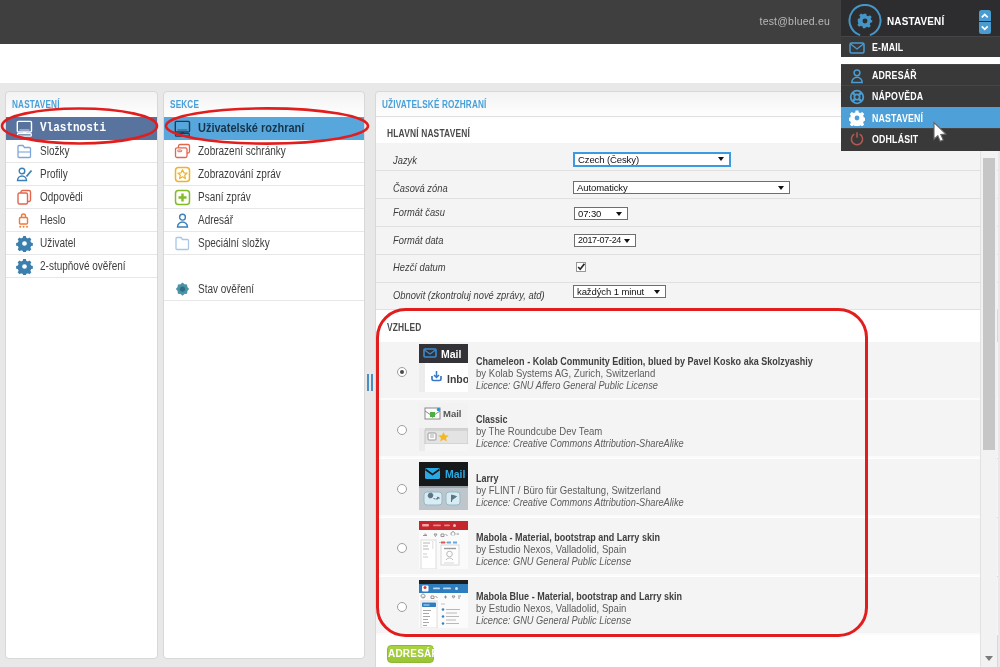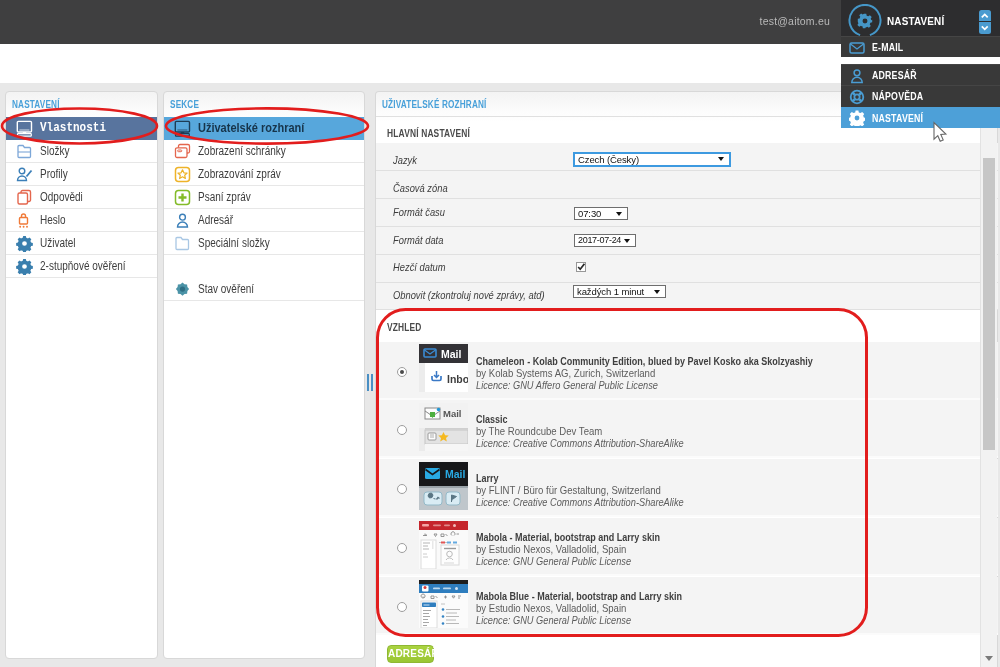--- a/index.html
+++ b/index.html
@@ -53,21 +53,21 @@
 #scrollbar { position:absolute; right:0; top:0; width:17px; height:576px; background:#f2f2f2; border-left:1px solid #e2e2e2;}
 #scrollthumb { position:absolute; right:2px; top:66px; width:12px; height:292px; background:#c6c6c6; }
 #scrollarr { position:absolute; right:4px; bottom:7px; width:0; height:0;
   border-left:4px solid transparent; border-right:4px solid transparent; border-top:5px solid #7a7a7a; }
 svg { display:block; }
 #annot { left:0; top:0; width:1000px; height:667px; pointer-events:none; }
 </style>
 </head>
 <body>
 <div id="topbar" class="abs">
-    <div id="useremail" class="abs">test@aitom.eu</div>
+    <div id="useremail" class="abs">test@blued.eu</div>
   </div>
 <div id="contentbg" class="abs"></div>
 
 <div id="leftcol" class="abs panel">
   <div class="phead abs" style="left:6px; top:7px;">NASTAVENÍ</div>
   <div class="row sel-left" style="top:25px;">
       <span class="ic" id="ic-monitor-w">
         <svg width="17" height="17" viewBox="0 0 17 17">
           <rect x="1.3" y="1.4" width="14.2" height="10.6" rx="1" fill="none" stroke="#fff" stroke-width="1.4"></rect>
           <path d="M3.4 10 h10" stroke="#fff" stroke-width="0.9" opacity="0.85"></path>
@@ -219,20 +219,21 @@
     <div class="fsep" style="top:138.5px;"></div>
     <div class="fsep" style="top:166.4px;"></div>
     <span class="flabel" style="top:11px;">Jazyk</span>
     <span class="flabel" style="top:38.7px;">Časová zóna</span>
     <span class="flabel" style="top:63.2px;">Formát času</span>
     <span class="flabel" style="top:91.3px;">Formát data</span>
     <span class="flabel" style="top:118px;">Hezčí datum</span>
     <span class="flabel" style="top:146px;">Obnovit (zkontroluj nové zprávy, atd)</span>
   </div>
   <div class="sel" style="left:196.5px; top:59.5px; width:158px; border:2px solid #3d9ae0; height:15px; line-height:11px;">Czech (Česky)<span class="arr"></span></div>
+  <div class="sel" style="left:196.5px; top:89px; width:217px;">Automaticky<span class="arr"></span></div>
   <div class="sel" style="left:197.5px; top:115.3px; width:54px;">07:30<span class="arr"></span></div>
   <div class="sel" style="left:197.5px; top:142.3px; width:62.5px; font-size:9px; letter-spacing:-0.3px;">2017-07-24<span class="arr"></span></div>
   <div class="abs" id="checkbox" style="left:200px; top:170px; width:10px; height:10px; background:#fff; border:1px solid #979797;">
     <svg width="8" height="8" viewBox="0 0 8 8">
         <path d="M1.2 4 L3.2 6.2 L7.4 0.8" stroke="#2b2b2b" stroke-width="1.7" fill="none"></path>
       </svg>
   </div>
   <div class="sel" style="left:196.5px; top:193px; width:93px;">každých 1 minut<span class="arr"></span></div>
 
   <div class="legend" style="left:11px; top:230px;">VZHLED</div>
@@ -431,20 +432,29 @@
       <span class="mlab">NÁPOVĚDA</span>
     </div>
   <div class="mrow msel" style="top:106.6px;">
       <span class="mic" id="mi-gear">
         <svg width="16" height="16" viewBox="-8 -8 16 16">
           <path d="M-1.4-7.6h2.8l.4 2a5.8 5.8 0 0 1 1.7.7l1.7-1.1 2 2-1.1 1.7a5.8 5.8 0 0 1 .7 1.7l2 .4v2.8l-2 .4a5.8 5.8 0 0 1-.7 1.7l1.1 1.7-2 2-1.7-1.1a5.8 5.8 0 0 1-1.7.7l-.4 2h-2.8l-.4-2a5.8 5.8 0 0 1-1.7-.7l-1.7 1.1-2-2 1.1-1.7a5.8 5.8 0 0 1-.7-1.7l-2-.4v-2.8l2-.4a5.8 5.8 0 0 1 .7-1.7l-1.1-1.7 2-2 1.7 1.1a5.8 5.8 0 0 1 1.7-.7z M0 2.4 A2.4 2.4 0 1 0 0-2.4 A2.4 2.4 0 1 0 0 2.4" fill="#fff"></path>
         </svg>
       </span>
       <span class="mlab">NASTAVENÍ</span>
     </div>
+  <div class="mrow" style="top:127.8px; height:23.2px;">
+      <span class="mic" id="mi-power">
+        <svg width="16" height="16" viewBox="0 0 16 16">
+          <path d="M5.3 3.2 a5.6 5.6 0 1 0 5.4 0" fill="none" stroke="#b25a50" stroke-width="1.5"></path>
+          <path d="M8 1.2 V6.8" stroke="#b25a50" stroke-width="1.5"></path>
+        </svg>
+      </span>
+      <span class="mlab">ODHLÁSIT</span>
+    </div>
 </div>
 
 <svg id="annot" class="abs" viewBox="0 0 1000 667">
   <ellipse cx="79.5" cy="126" rx="77.5" ry="17.5" fill="none" stroke="#e21d1d" stroke-width="2.6"></ellipse>
   <ellipse cx="267" cy="126" rx="101" ry="17.6" fill="none" stroke="#e21d1d" stroke-width="2.6"></ellipse>
   <rect x="377.5" y="309.5" width="489" height="326" rx="28" fill="none" stroke="#e21d1d" stroke-width="3"></rect>
   <path id="cursor" d="M934 122.5 L934 139.2 L937.8 135.7 L940.2 141.2 L943.2 139.9 L940.8 134.5 L945.9 134 Z" fill="#fff" stroke="#666" stroke-width="1.1"></path>
 </svg>
 
 </body></html>

